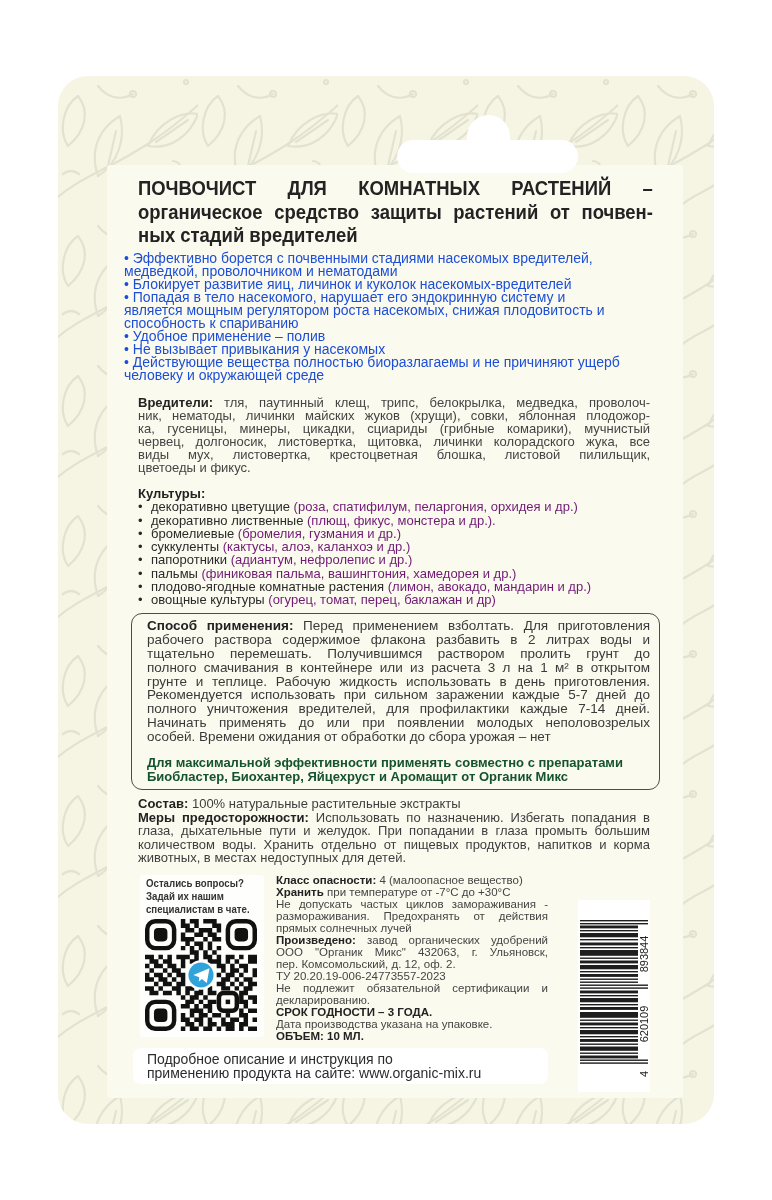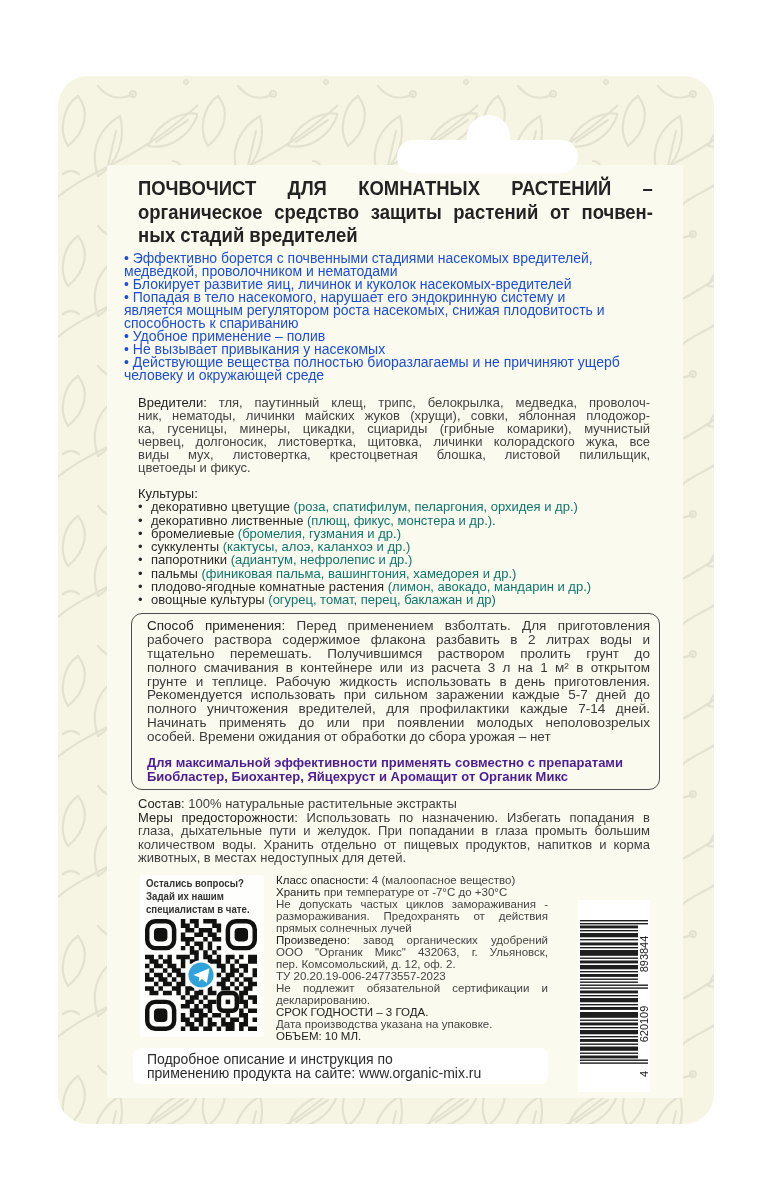--- a/index.html
+++ b/index.html
@@ -6,41 +6,41 @@
 html,body{width:772px;height:1200px;background:#ffffff;overflow:hidden}
 body{position:relative;font-family:"Liberation Sans",sans-serif;color:#303030}
 .card{position:absolute;left:58px;top:76px;width:656px;height:1048px;border-radius:30px;background:#f6f5e4;overflow:hidden}
 .card svg.pattern{position:absolute;left:0;top:0;width:656px;height:1048px}
 .panel{position:absolute;left:107px;top:165px;width:576px;height:933px;background:#fbfaee;border-radius:3px}
 .slot{position:absolute;left:397px;top:140px;width:181px;height:33px;border-radius:17px;background:#ffffff}
 .bump{position:absolute;left:467px;top:115px;width:43px;height:40px;border-radius:22px 22px 0 0;background:#ffffff}
 .blk{position:absolute}
 .ln{display:block;white-space:normal;overflow:visible}
 .j{text-align:justify;text-align-last:justify}
-b{font-weight:400;color:#222222}
+b{font-weight:700;color:#222222}
 
 .title{left:138px;top:176px;width:572px;transform:scaleX(0.9);transform-origin:0 0;font-weight:700;font-size:20.5px;color:#232323}
 .title .ln{height:23.5px;line-height:23.5px}
 
 .features{left:124px;top:252px;width:520px;font-size:14px;color:#1d4ed8}
 .features .ln{height:13px;line-height:13px}
 
 .pests{left:138px;top:396px;width:512px;font-size:13px;color:#444444}
 .pests .ln{height:13px;line-height:13px}
 
 .cultures{left:138px;top:487px;width:515px;font-size:13px}
 .cultures .ln{height:13.3px;line-height:13.3px}
 .cultures .bul{display:inline-block;width:13px;color:#2a2a2a}
 .cultures .cname{color:#2a2a2a}
-.cultures .cdet{color:#0f766e}
+.cultures .cdet{color:#701a75}
 
 .method-box{left:131px;top:613px;width:529px;height:177px;border:1.6px solid #4d4d4d;border-radius:11px}
 .method{left:147px;top:619px;width:503px;font-size:13.5px;color:#3a3a3a}
 .method .ln{height:13.9px;line-height:13.9px}
-.method-note{left:147px;top:756px;width:503px;font-size:13px;font-weight:700;color:#4c1d95}
+.method-note{left:147px;top:756px;width:503px;font-size:13px;font-weight:700;color:#14532d}
 .method-note .ln{height:14px;line-height:14px}
 
 .compo{left:138px;top:797px;width:512px;font-size:13px;color:#3e3e3e}
 .compo .ln{height:13.6px;line-height:13.6px}
 
 .qr-box{left:140px;top:875px;width:124px;height:162px;background:#fefefc;border-radius:3px}
 .qr-text{left:146px;top:877px;width:125px;transform:scaleX(0.92);transform-origin:0 0;font-size:10.5px;font-weight:700;color:#333333}
 .qr-text .ln{height:13px;line-height:13px}
 .qr{left:145px;top:919px;width:112px;height:112px}
 

